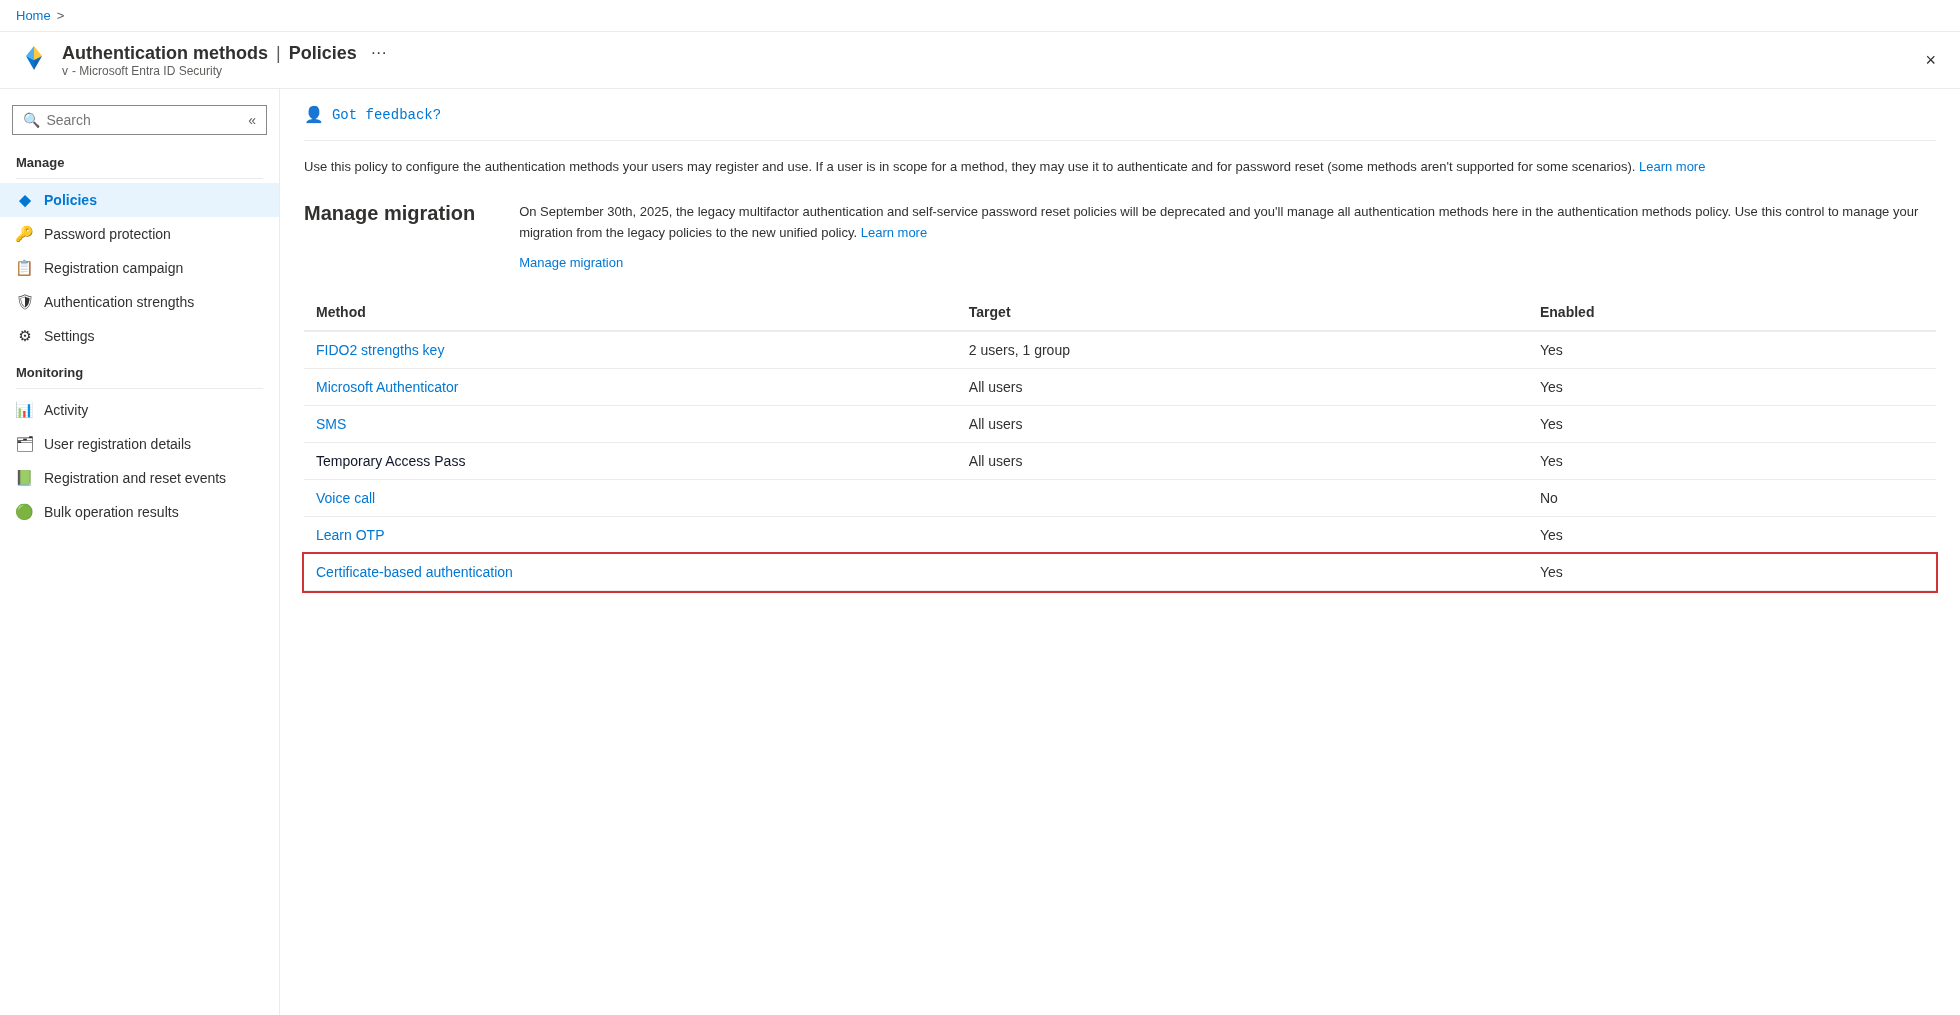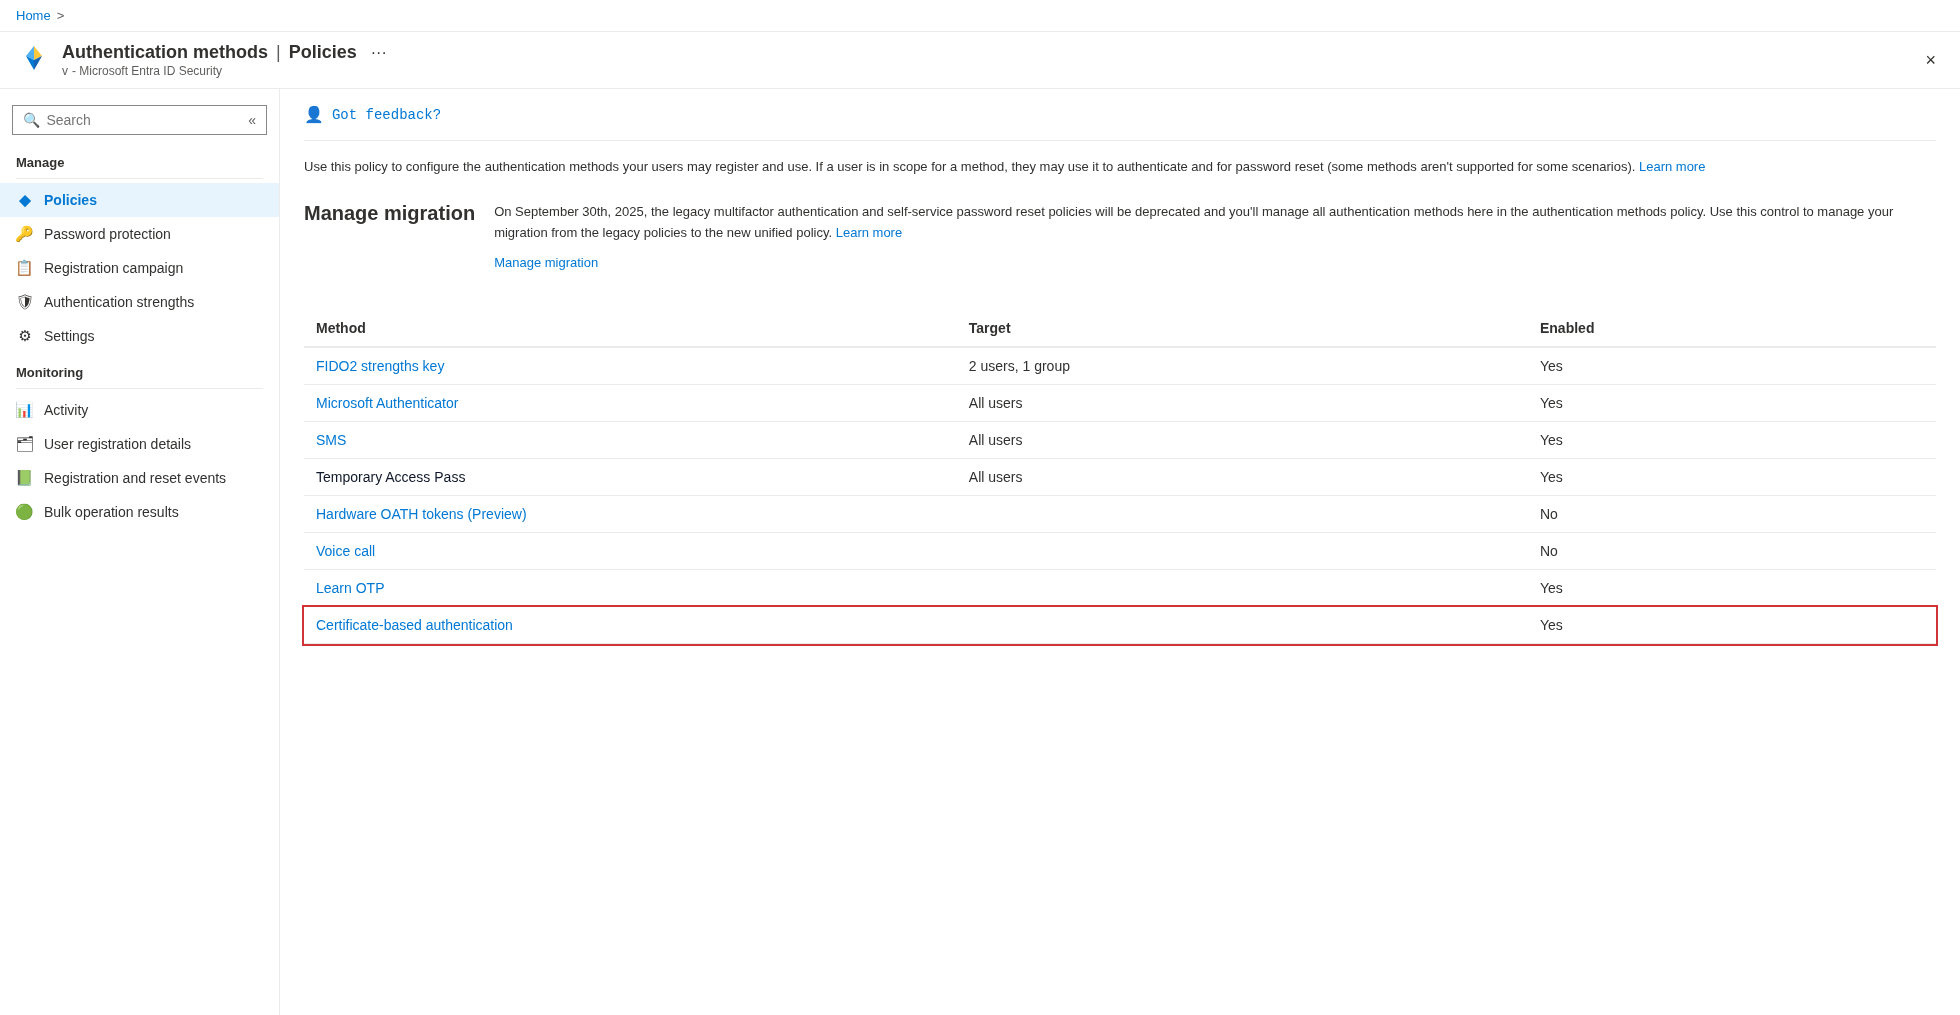--- a/index.html
+++ b/index.html
@@ -12,21 +12,21 @@
     .sidebar { width: 280px; min-width: 280px; border-right: 1px solid #edebe9; overflow-y: auto; padding: 8px 0; }
     .search-box { display: flex; align-items: center; margin: 8px 12px 16px; border: 1px solid #8a8886; padding: 6px 10px; gap: 6px; }
     .search-box input { border: none; outline: none; font-size: 14px; color: #8b5cf6; background: transparent; flex: 1; }
 
     
     .main { flex: 1; overflow-y: auto; padding: 16px 24px; }
 
     .feedback-bar { display: flex; align-items: center; gap: 8px; color: #0078d4; margin-bottom: 16px; font-size: 14px; cursor: pointer; }
     .top-divider { border: none; border-top: 1px solid #edebe9; margin-bottom: 16px; }
 
-    .migration-section { display: flex; gap: 19px; margin-bottom: 40px; }
+    .migration-section { display: flex; gap: 44px; margin-bottom: 24px; }
 
     
     .methods-table { width: 100%; border-collapse: collapse; }
     .methods-table th { text-align: left; font-weight: 600; font-size: 14px; color: #323130; padding: 10px 12px; border-bottom: 2px solid #edebe9; }
     .methods-table td { padding: 10px 12px; font-size: 14px; color: #323130; border-bottom: 1px solid #edebe9; }
 
     .col-method { width: 40%; }
     .col-target { width: 35%; }
     .col-enabled { width: 25%; }
   </style>
@@ -43,21 +43,21 @@
     
     <svg width="36" height="36" viewBox="0 0 36 36">
       <polygon points="18,2 34,10 34,26 18,34 2,26 2,10" fill="none"></polygon>
       <polygon points="18,4 10,14 18,18" fill="#50b0f0"></polygon>
       <polygon points="18,4 26,14 18,18" fill="#ffc83d"></polygon>
       <polygon points="10,14 18,28 18,18" fill="#0078d4"></polygon>
       <polygon points="26,14 18,28 18,18" fill="#1464b4"></polygon>
     </svg>
   </div>
   <div>
-    <div style="display: flex; align-items: flex-start; gap: 8px;">
+    <div style="display: flex; align-items: center; gap: 8px;">
       <span style="font-size: 18px; font-weight: 600;">Authentication methods</span>
       <span style="font-size: 18px; color: #605e5c;">|</span>
       <span style="font-size: 18px; font-weight: 600;">Policies</span>
       <button style="background: none; border: none; cursor: pointer; font-size: 16px; color: #323130; padding: 2px 6px;">···</button>
     </div>
     <div style="display: flex; align-items: center; gap: 4px;">
       <span style="font-size: 12px; color: #605e5c;">v</span>
       <span style="font-size: 12px; color: #605e5c;">- Microsoft Entra ID Security</span>
     </div>
   </div>
@@ -170,25 +170,20 @@
             <td><a style="color: rgb(0, 120, 212); text-decoration: none; cursor: pointer;">SMS</a></td>
             <td>All users</td>
             <td>Yes</td>
           </tr>
           <tr>
             <td><a style="color: #0f172a; text-decoration: none; cursor: pointer;">Temporary Access Pass</a></td>
             <td>All users</td>
             <td>Yes</td>
           </tr>
           <tr>
-            <td><a style="color: rgb(0, 120, 212); text-decoration: none; cursor: pointer;">Hardware OATH tokens (Preview)</a></td>
-            <td></td>
-            <td>No</td>
-          </tr>
-          <tr>
             <td><a style="color: rgb(0, 120, 212); text-decoration: none; cursor: pointer;">Voice call</a></td>
             <td></td>
             <td>No</td>
           </tr>
           <tr>
             <td><a style="color: rgb(0, 120, 212); text-decoration: none; cursor: pointer;">Learn OTP</a></td>
             <td></td>
             <td>Yes</td>
           </tr>
           <tr style="outline: rgb(209, 52, 56) solid 2px;">

